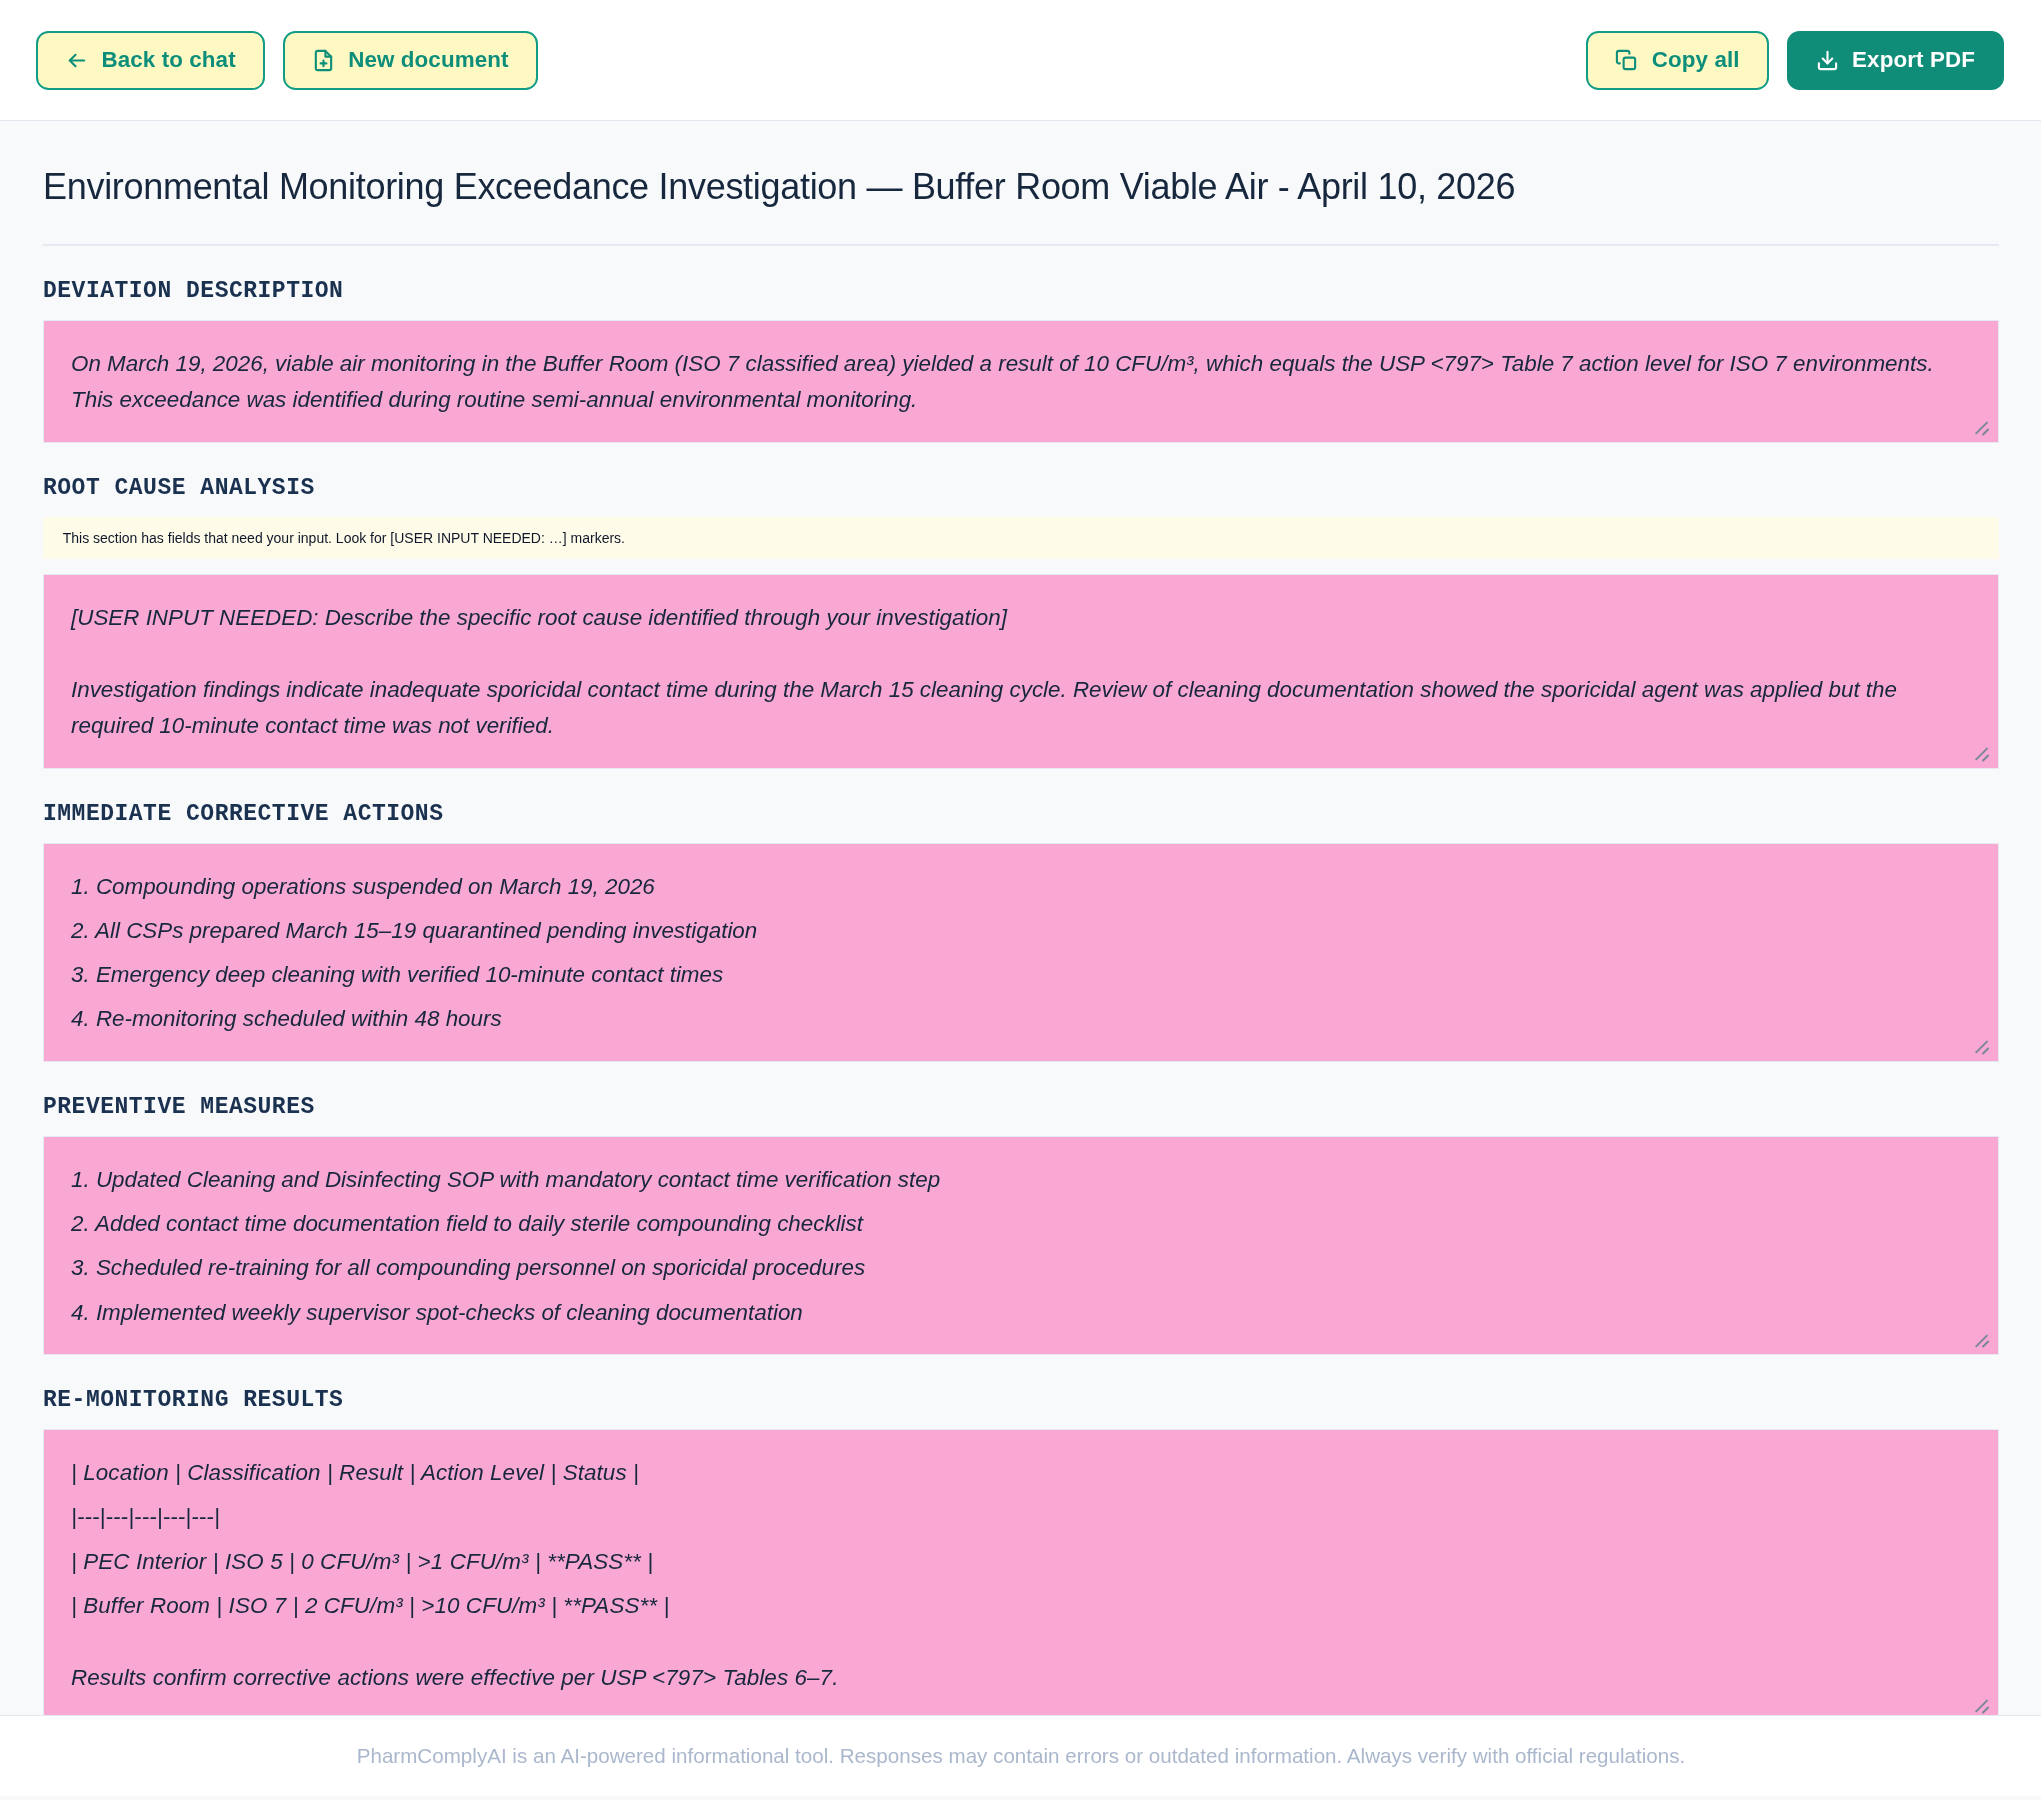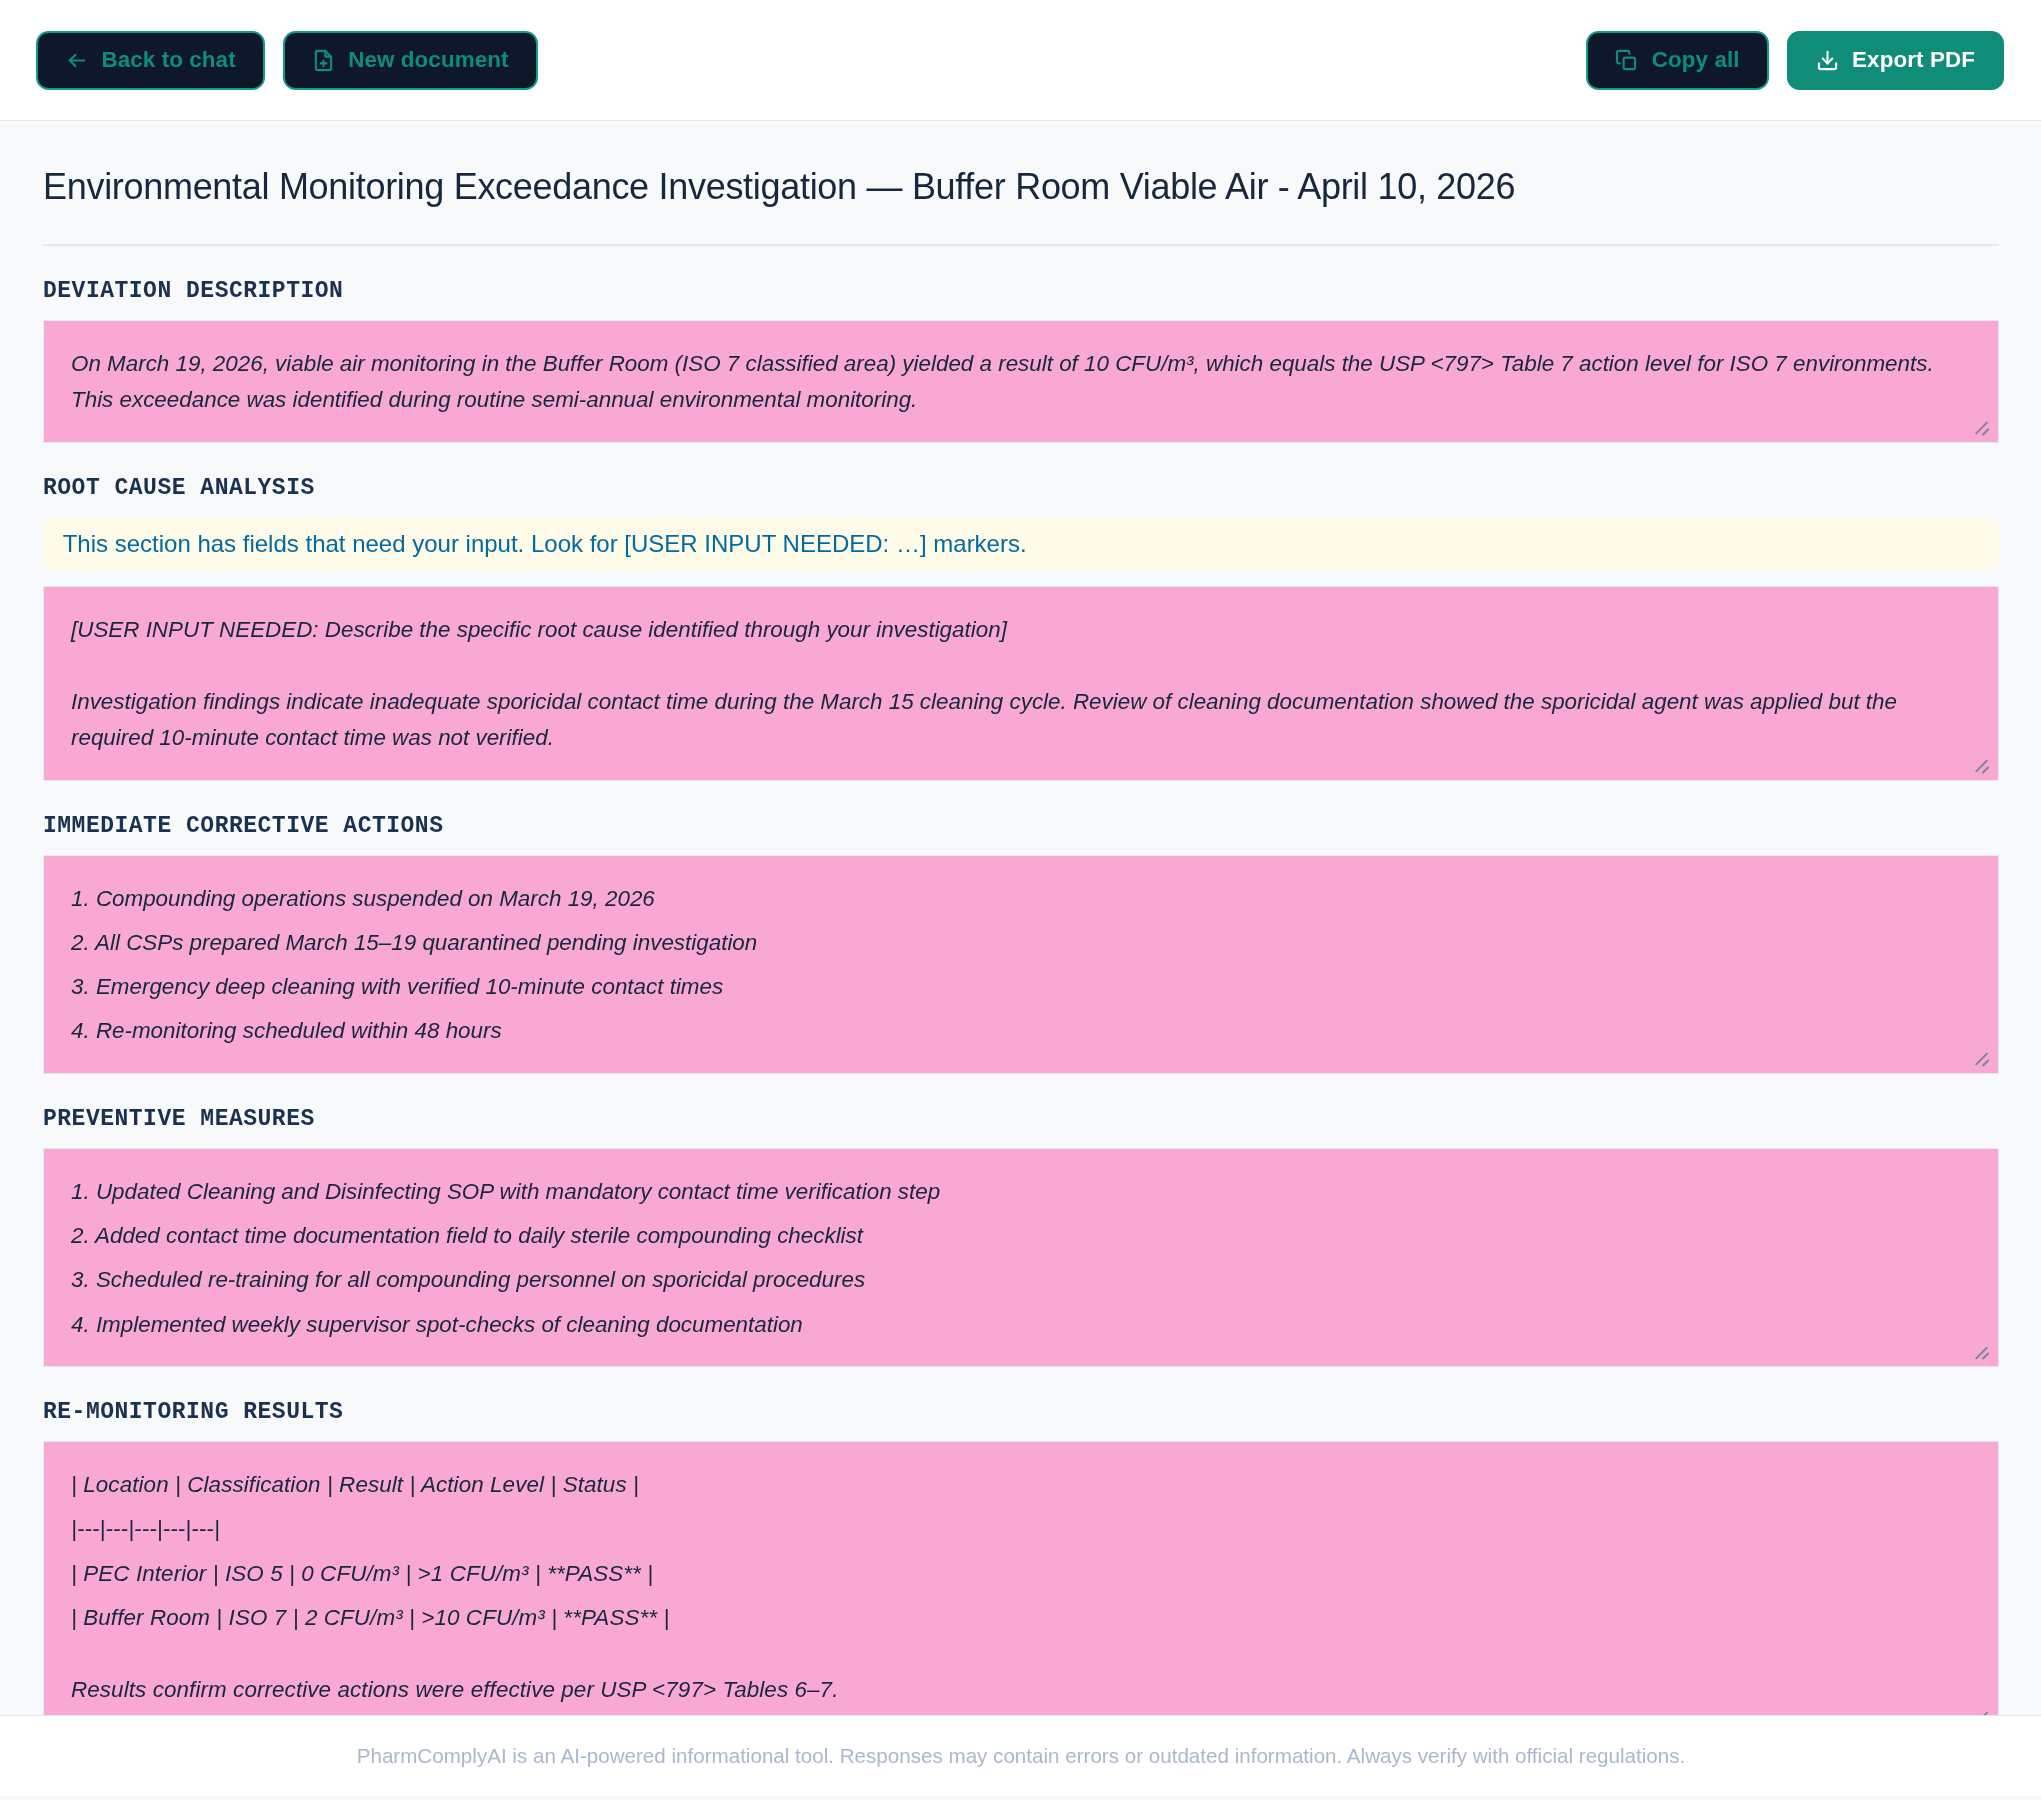--- a/index.html
+++ b/index.html
@@ -35,21 +35,21 @@
     height: 59px;
     padding: 0 27px;
     border-radius: 12.5px;
     font-size: 22.4px;
     font-weight: 600;
     letter-spacing: 0.1px;
     cursor: pointer;
     white-space: nowrap;
   }
   .btn-outline {
-    background: #0f172a;
+    background: #fef9c3;
     border: 2.2px solid #119c86;
     color: #0d8e7a;
   }
   .btn-solid {
     background: #0f8d78;
     border: 2.2px solid #0f8d78;
     color: #ffffff;
   }
   .btn svg { display: block; flex: 0 0 auto; }
 
@@ -74,24 +74,24 @@
     font-weight: 700;
     letter-spacing: 0.5px;
     color: #1b3150;
     margin: 0 0 16px 0;
     text-transform: uppercase;
     font-family: Liberation Mono, monospace;
   }
 
   .notice {
     background: #fefce8;
-    color: #0369a1;
-    font-size: 24px;
+    color: #0f172a;
+    font-size: 14px;
     padding: 13.4px 19.7px;
-    border-radius: 12px;
+    border-radius: 0;
     margin-bottom: 14.3px;
   }
 
   .field {
     position: relative;
     background: #f9a8d4;
     border: 1.8px solid #e4e9f2;
     border-radius: 1px;
     padding: 25px 27px 23px 27px;
     font-size: 22.4px;

